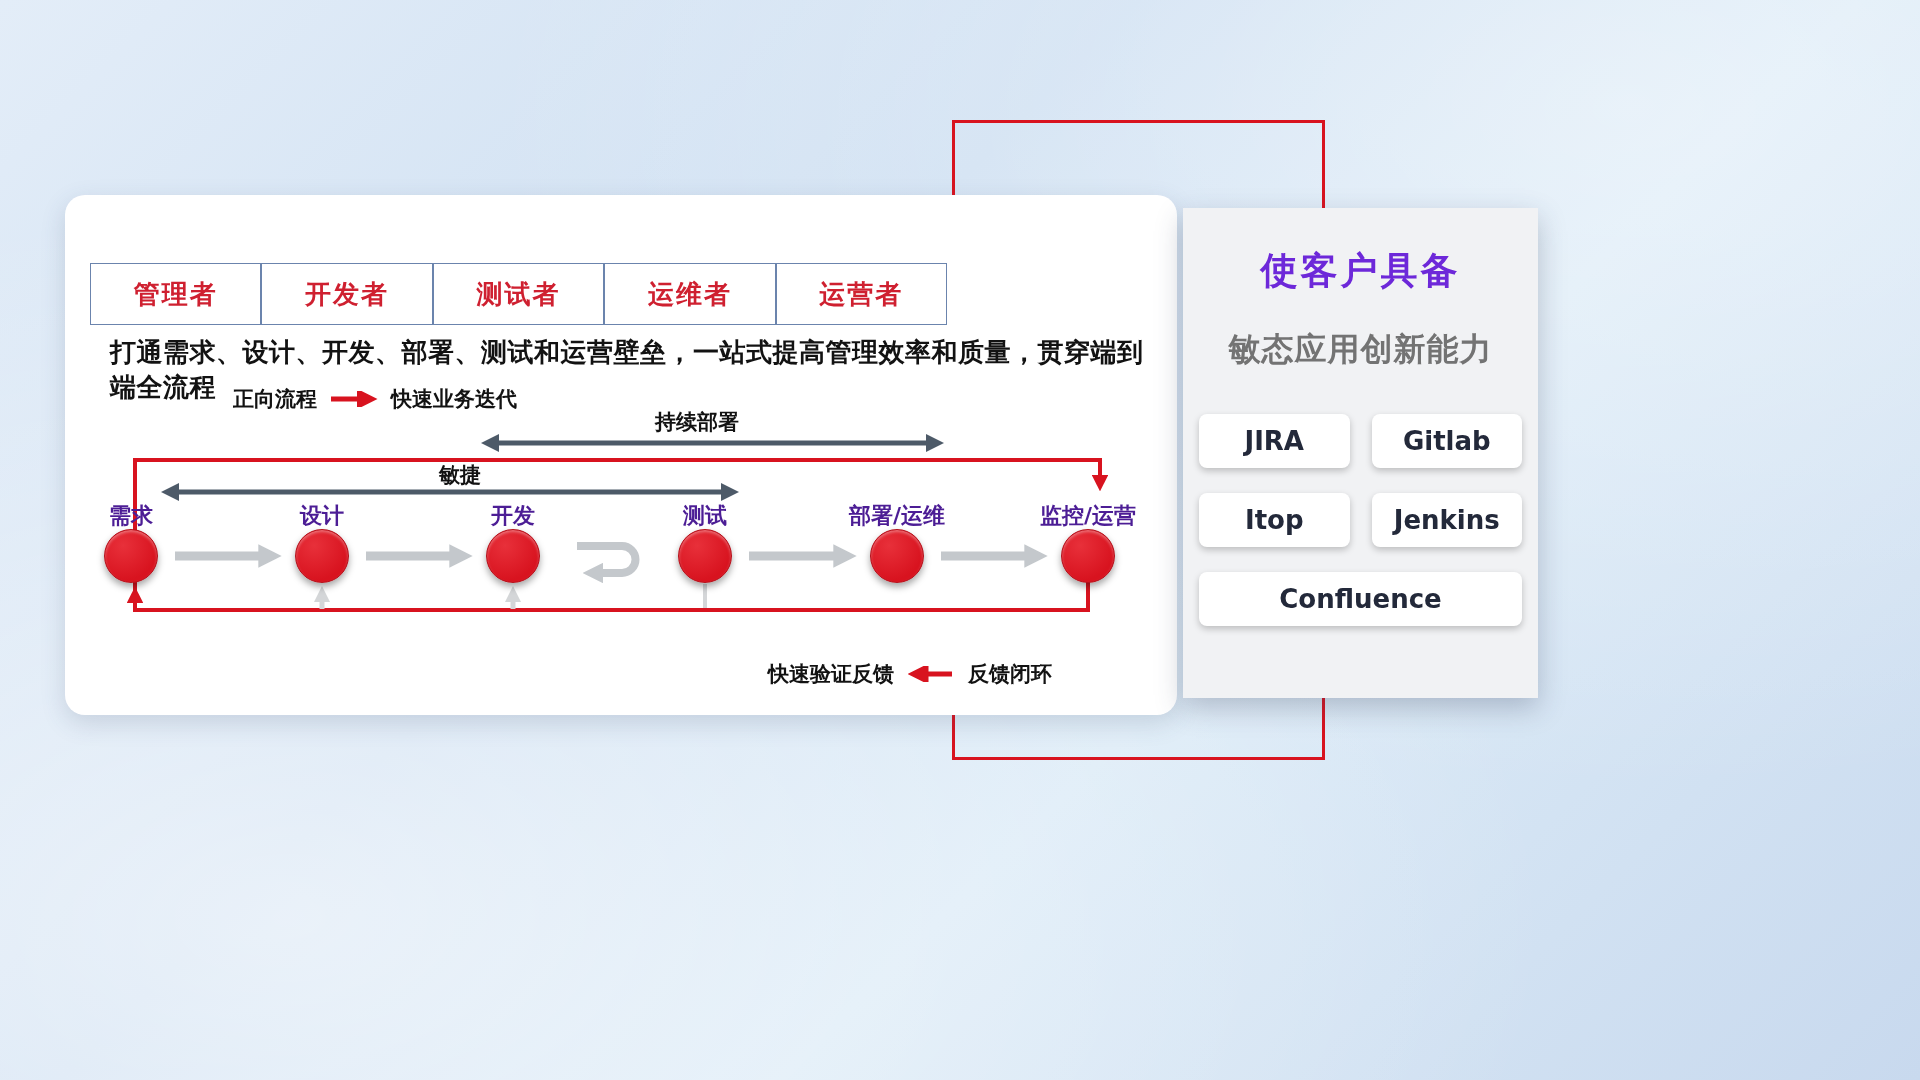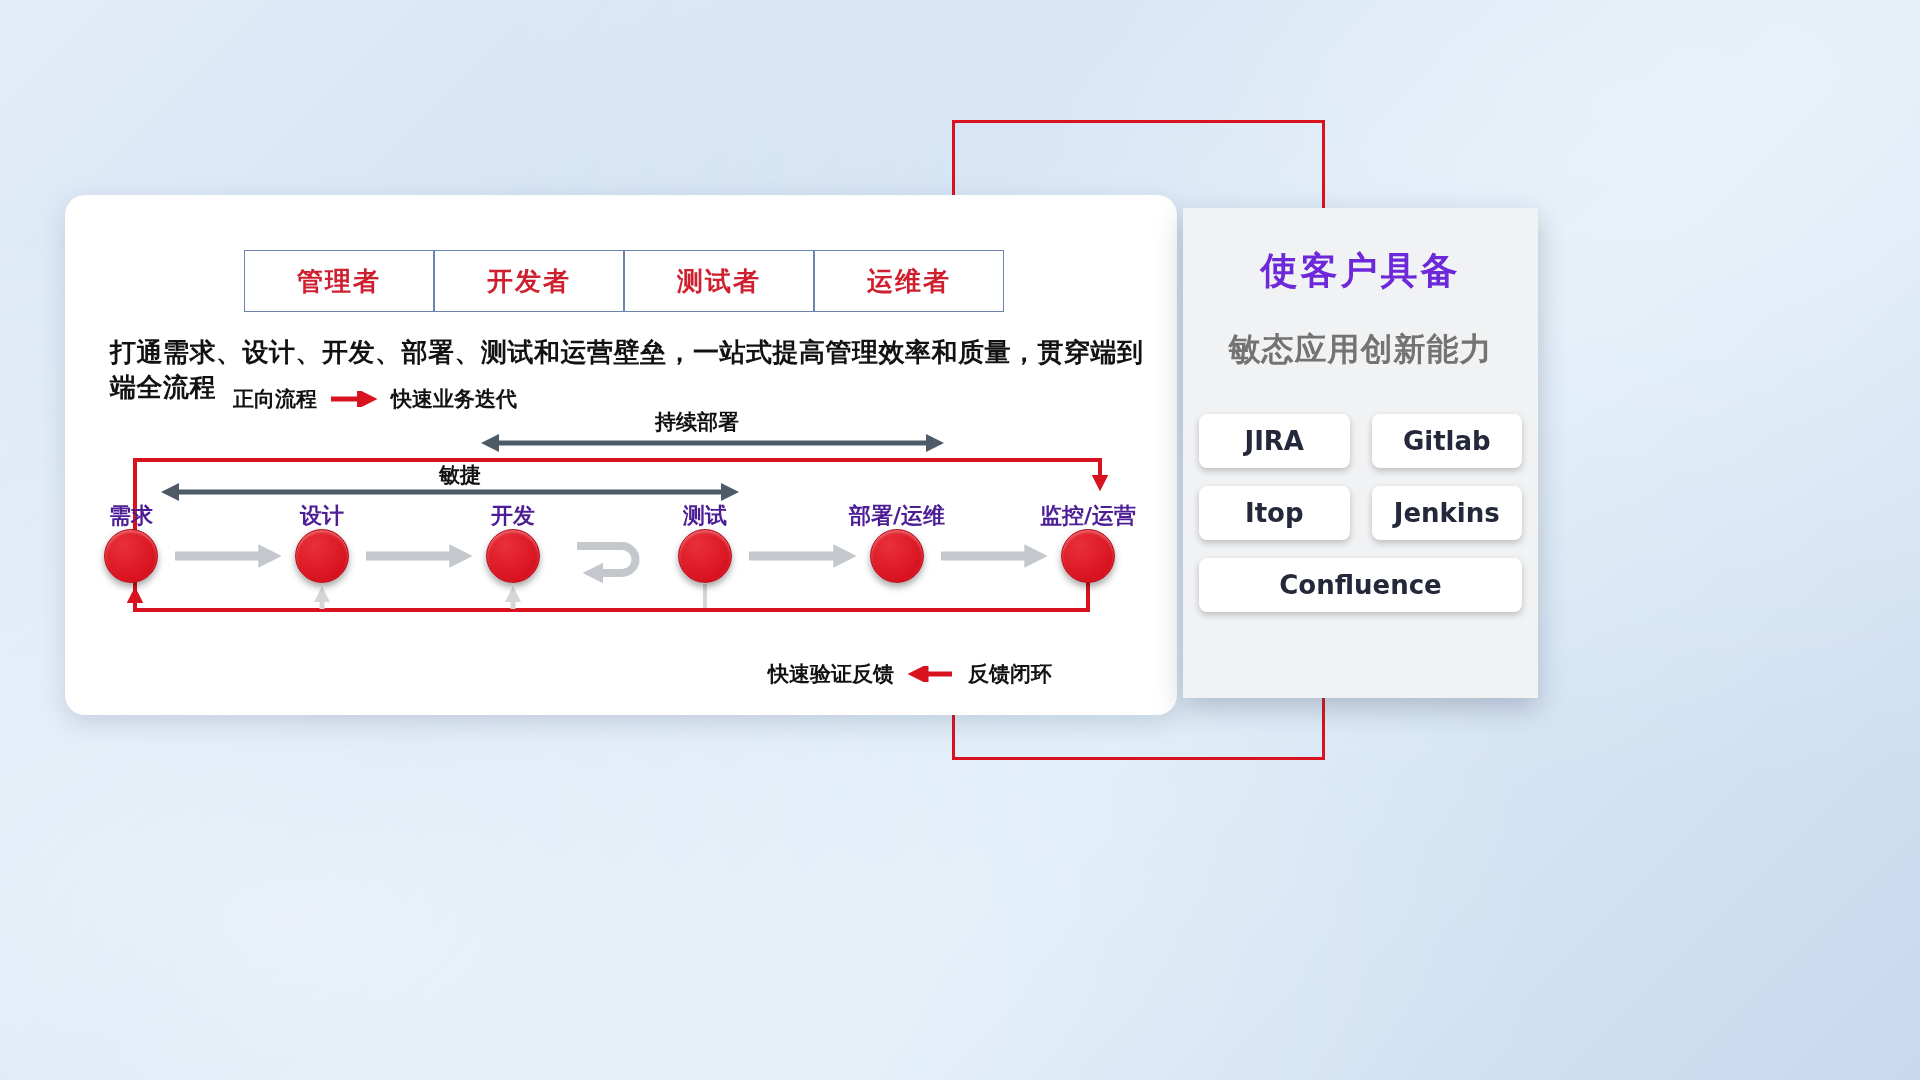--- a/index.html
+++ b/index.html
@@ -16,22 +16,22 @@
 
   
   .red-frame { left:952px; top:120px; width:373px; height:640px;
     border:3px solid #d8131f; z-index:1; }
 
   
   .main-panel { left:65px; top:195px; width:1112px; height:520px;
     background:#fff; border-radius:20px; z-index:3;
     box-shadow:0 8px 24px rgba(60,80,110,.18); }
 
-  .roles-row { left:25px; top:55px; width:1068px; display:flex;
-    justify-content:center; }
+  .roles-row { left:25px; top:68px; width:857px; display:flex;
+    justify-content:space-between; }
   .role-box { width:190px; height:62px; border:1.5px solid #6b84ad;
     background:#fff; display:flex; align-items:center; justify-content:center;
     color:#cf2030; font-weight:bold; font-size:26px; letter-spacing:2px; }
 
   .subtitle { left:45px; top:140px; width:1040px; font-size:26px;
     font-weight:bold; color:#121212; letter-spacing:.5px; }
 
   .legend { display:flex; align-items:center; gap:12px; font-size:21px;
     font-weight:bold; color:#121212; }
   .legend-forward { left:168px; top:190px; }
@@ -53,21 +53,21 @@
 
   
   .right-panel { left:1183px; top:208px; width:355px; height:490px;
     background:#f1f2f4; z-index:4; box-shadow:0 10px 26px rgba(50,60,90,.28);
     padding:38px 16px 0 16px; }
   .rp-title1 { text-align:center; color:#6d28d9; font-weight:bold;
     font-size:37px; letter-spacing:3px; }
   .rp-title2 { text-align:center; color:#737373; font-weight:bold;
     font-size:32px; letter-spacing:1px; margin-top:32px; }
   .tool-grid { margin-top:42px; display:grid; grid-template-columns:1fr 1fr;
-    gap:18px 22px;text-align:right; }
+    gap:25px 22px;text-align:right; }
   .tool-btn { height:54px; background:#fff; border-radius:8px;
     display:flex; align-items:center; justify-content:center;
     font-size:26px; font-weight:bold; color:#23293a;
     box-shadow:0 3px 7px rgba(0,0,0,.22); }
   .tool-wide { grid-column:1 / span 2; }
 </style>
 </head>
 <body>
 
 <div class="abs red-frame"></div>
@@ -79,20 +79,23 @@
         <span>管理者</span>
       </div>
     <div class="role-box">
         <span>开发者</span>
       </div>
     <div class="role-box">
         <span>测试者</span>
       </div>
     <div class="role-box">
         <span>运维者</span>
+      </div>
+    <div class="role-box">
+        <span>运营者</span>
       </div>
   </div>
 
   <div class="abs subtitle">打通需求、设计、开发、部署、测试和运营壁垒，一站式提高管理效率和质量，贯穿端到端全流程</div>
 
   <div class="abs legend legend-forward">
     <span>正向流程</span>
     <svg width="50" height="16">
       <line x1="2" y1="8" x2="38" y2="8" stroke="#d8131f" stroke-width="5" marker-end="url(#mRed)"></line>
     </svg>

